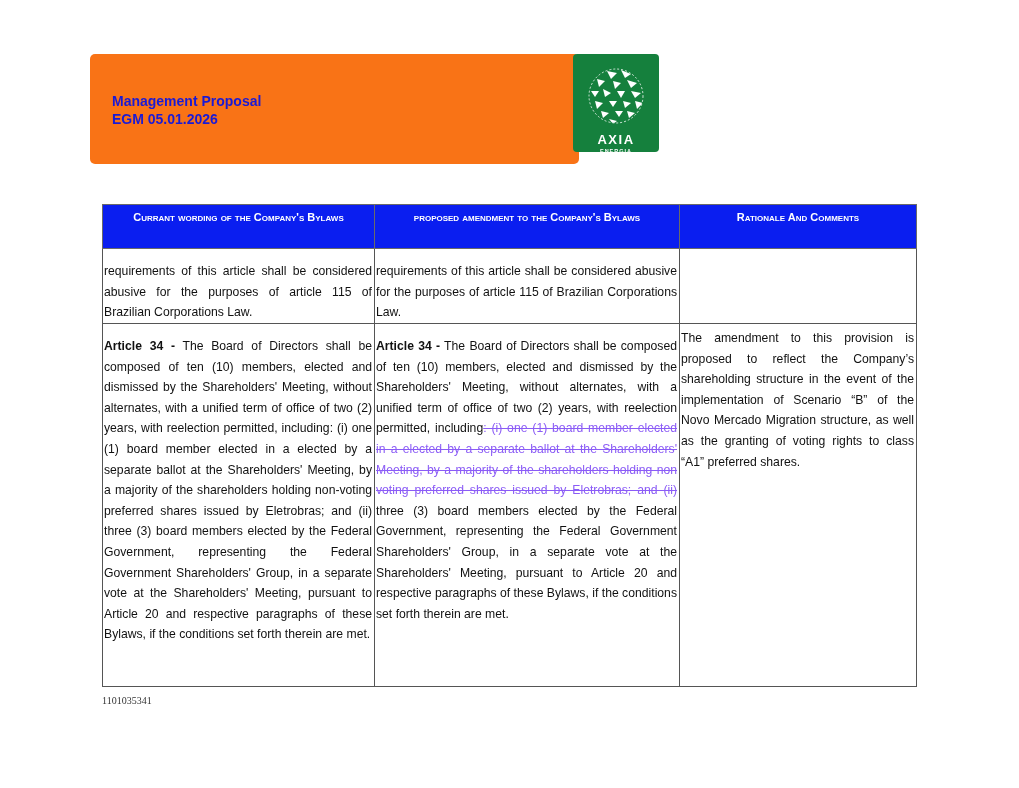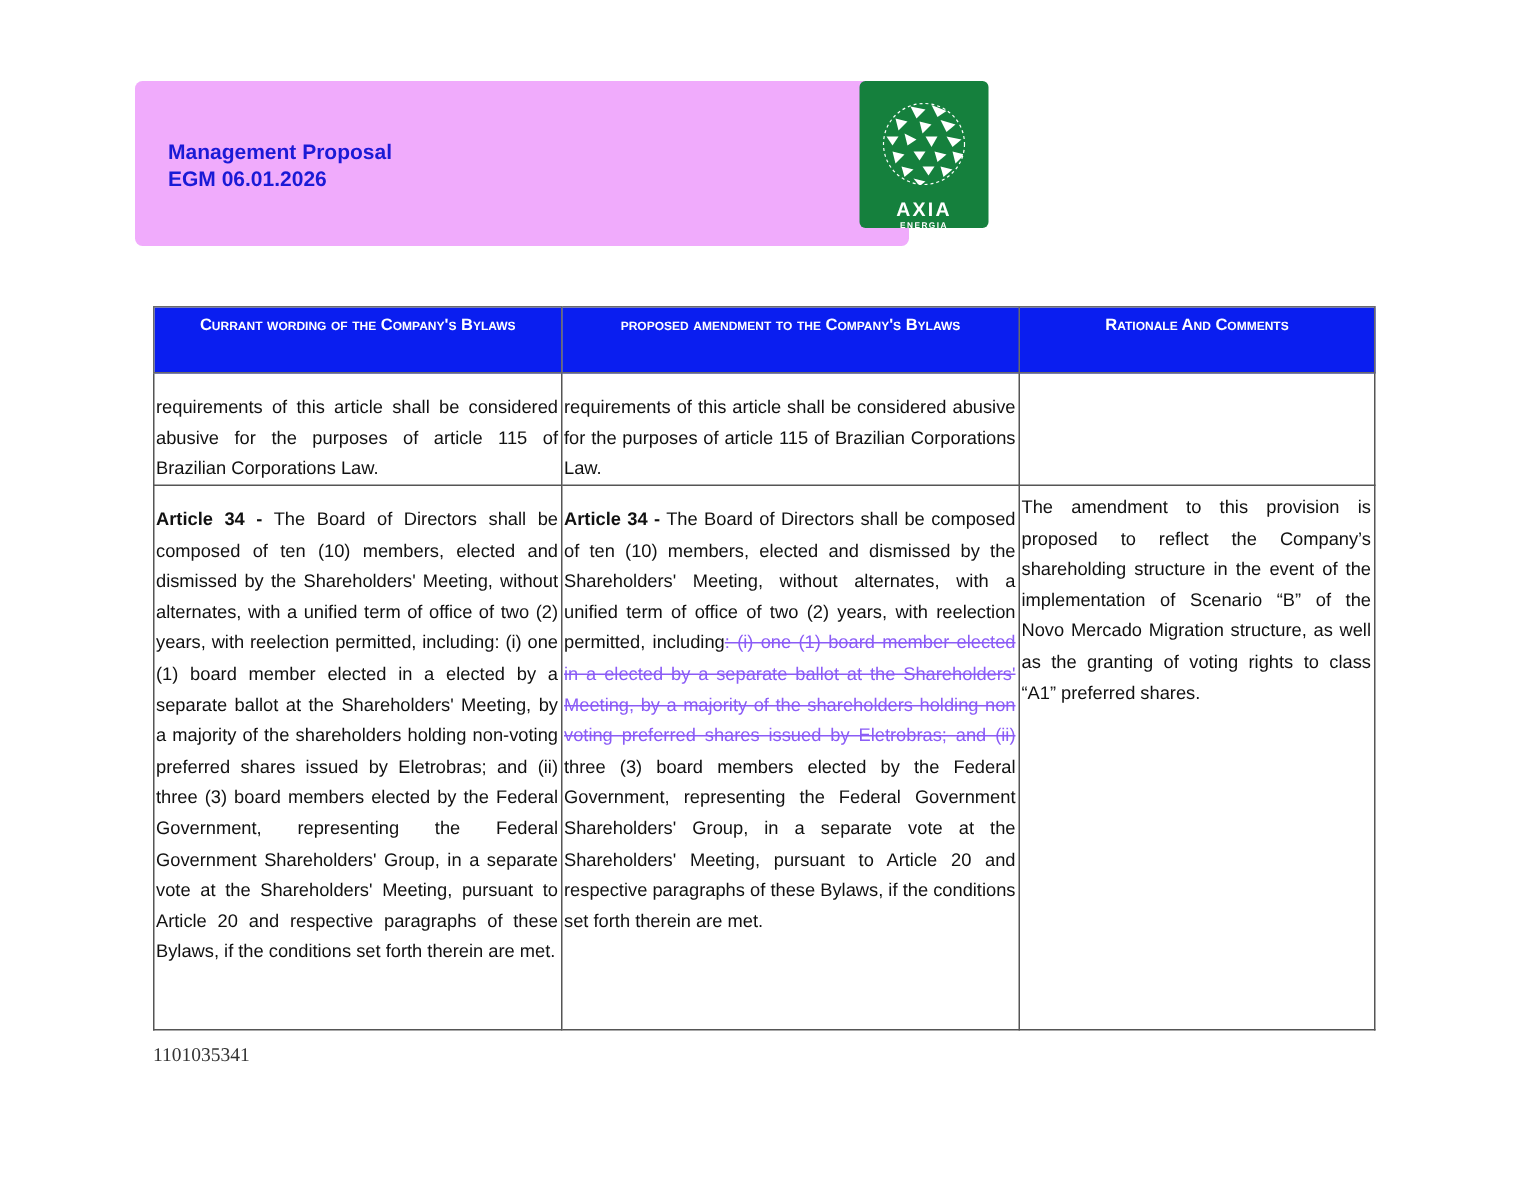--- a/index.html
+++ b/index.html
@@ -1,20 +1,20 @@
 <!DOCTYPE html>
 <html><head>
 <meta charset="utf-8">
 <style>
   html, body { margin: 0; padding: 0; background: #ffffff; }
   body { width: 1019px; height: 788px; position: relative; overflow: hidden; font-family: "Liberation Sans", sans-serif; }
 
   .header-band {
     position: absolute; left: 90px; top: 54px; width: 489px; height: 110px;
-    background: #f0abfc; border-radius: 5px; padding-left: 27px;
+    background: #f97316; border-radius: 5px;
   }
   .header-title {
     position: absolute; left: 22px; top: 38px;
     color: #1a1ad6; font-weight: bold; font-size: 14px; line-height: 18px;
   }
   .logo-box {
     position: absolute; left: 573px; top: 54px; width: 86px; height: 98px;
     background: #15803d; border-radius: 4px;
   }
   .logo-globe { position: absolute; left: 14px; top: 13px; width: 58px; height: 58px; }
@@ -46,30 +46,30 @@
     text-align: justify;
   }
   .row1 td { height: 62px; }
   .row2 td { height: 350px; }
   .bold { font-weight: bold; margin-top: 41px; }
   .del { color: #8b5cf6; text-decoration: line-through; }
   .rationale { padding-top: 4px !important; }
 
   .footer-code {
     position: absolute; left: 102px; top: 695px; font-family: "Liberation Serif", serif;
-    font-size: 13px; color: #333;
+    font-size: 10px; color: #333;
   }
 </style>
 </head>
 <body>
 
 <div class="header-band">
   <div class="header-title">
     <div>Management Proposal</div>
-    <div>EGM 06.01.2026</div>
+    <div>EGM 05.01.2026</div>
   </div>
 </div>
 
 <div class="logo-box">
   <svg class="logo-globe" viewBox="0 0 58 58">
     <defs>
       <clipPath id="gc">
           <circle cx="29" cy="29" r="27"></circle>
         </clipPath>
     </defs>

